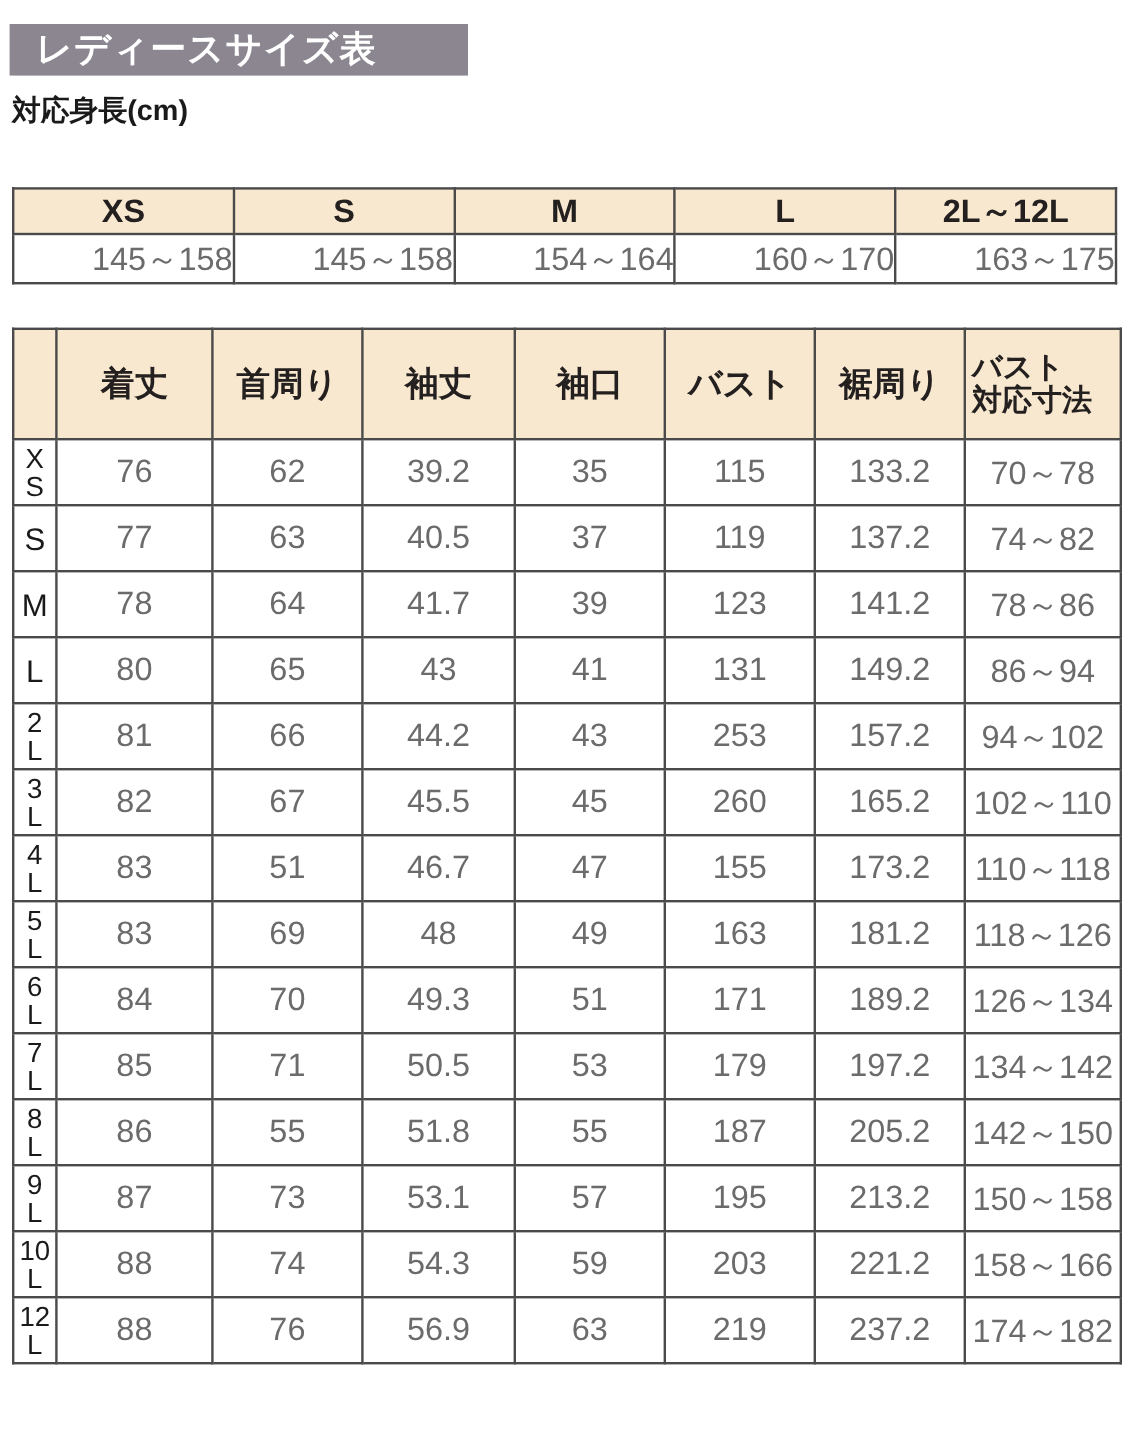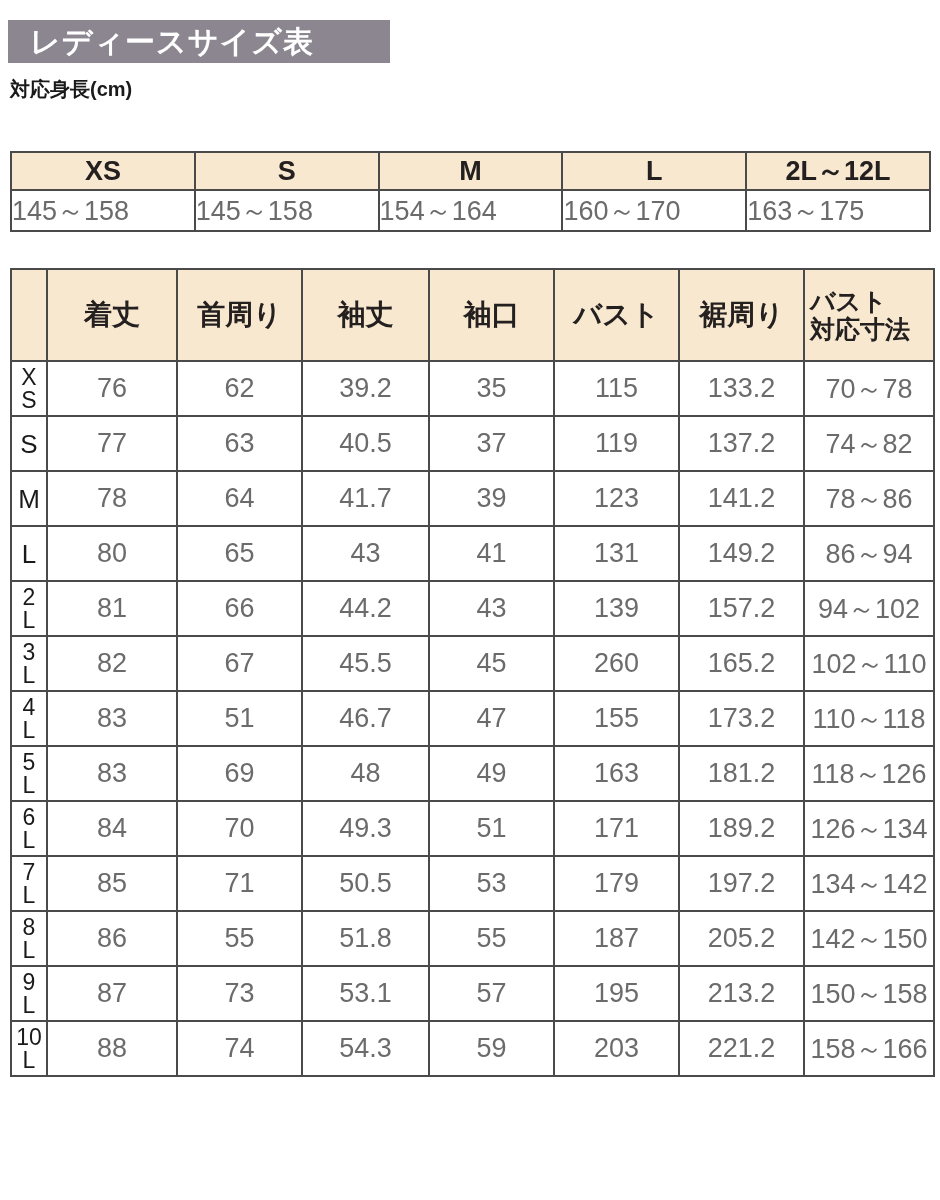--- a/index.html
+++ b/index.html
@@ -22,34 +22,34 @@
     width:382px;height:43px;
     background:var(--title-bg);
     color:var(--title-text);
     font-size:30px;font-weight:bold;
     line-height:43px;
     padding-left:22px;
     letter-spacing:1px;
   }
   .subtitle{
     margin:13px 0 7px 10px;
-    font-size:20px;font-weight:bold;
+    font-size:24px;font-weight:bold;
     color:var(--label-text);
   }
   table{border-collapse:collapse;table-layout:fixed;}
   th,td{border:2px solid var(--border);}
   .height-table{margin-left:10px;width:921px;margin-top:48px;}
   .height-table th{
     background:var(--header-bg);
     height:34px;font-size:27px;font-weight:600;
     color:#242020;text-align:center;padding:0;
   }
   .height-table td{
     height:41px;font-size:27px;color:var(--value-text);
-    text-align:left;font-weight:400;padding:0;
+    text-align:right;font-weight:400;padding:0;
   }
   .size-table{margin:36px 0 0 10px;width:923px;}
   .size-table thead th{
     background:var(--header-bg);
     height:64px;font-size:28px;font-weight:600;
     color:#242020;text-align:center;padding:17px;
   }
   .size-table thead th.two-line{
     text-align:left;font-size:25px;line-height:1.12;
     padding-left:5px;font-weight:600;
@@ -155,21 +155,21 @@
         <td>131</td>
         <td>149.2</td>
         <td>86～94</td>
       </tr>
       <tr>
         <th scope="row" class="stacked">2<br>L</th>
         <td>81</td>
         <td>66</td>
         <td>44.2</td>
         <td>43</td>
-        <td>139</td>
+        <td>253</td>
         <td>157.2</td>
         <td>94～102</td>
       </tr>
       <tr>
         <th scope="row" class="stacked">3<br>L</th>
         <td>82</td>
         <td>67</td>
         <td>45.5</td>
         <td>45</td>
         <td>260</td>
@@ -239,14 +239,24 @@
       <tr>
         <th scope="row" class="stacked">10<br>L</th>
         <td>88</td>
         <td>74</td>
         <td>54.3</td>
         <td>59</td>
         <td>203</td>
         <td>221.2</td>
         <td>158～166</td>
       </tr>
+      <tr>
+        <th scope="row" class="stacked">12<br>L</th>
+        <td>88</td>
+        <td>76</td>
+        <td>56.9</td>
+        <td>63</td>
+        <td>219</td>
+        <td>237.2</td>
+        <td>174～182</td>
+      </tr>
     </tbody>
 </table>
 
 </body></html>

